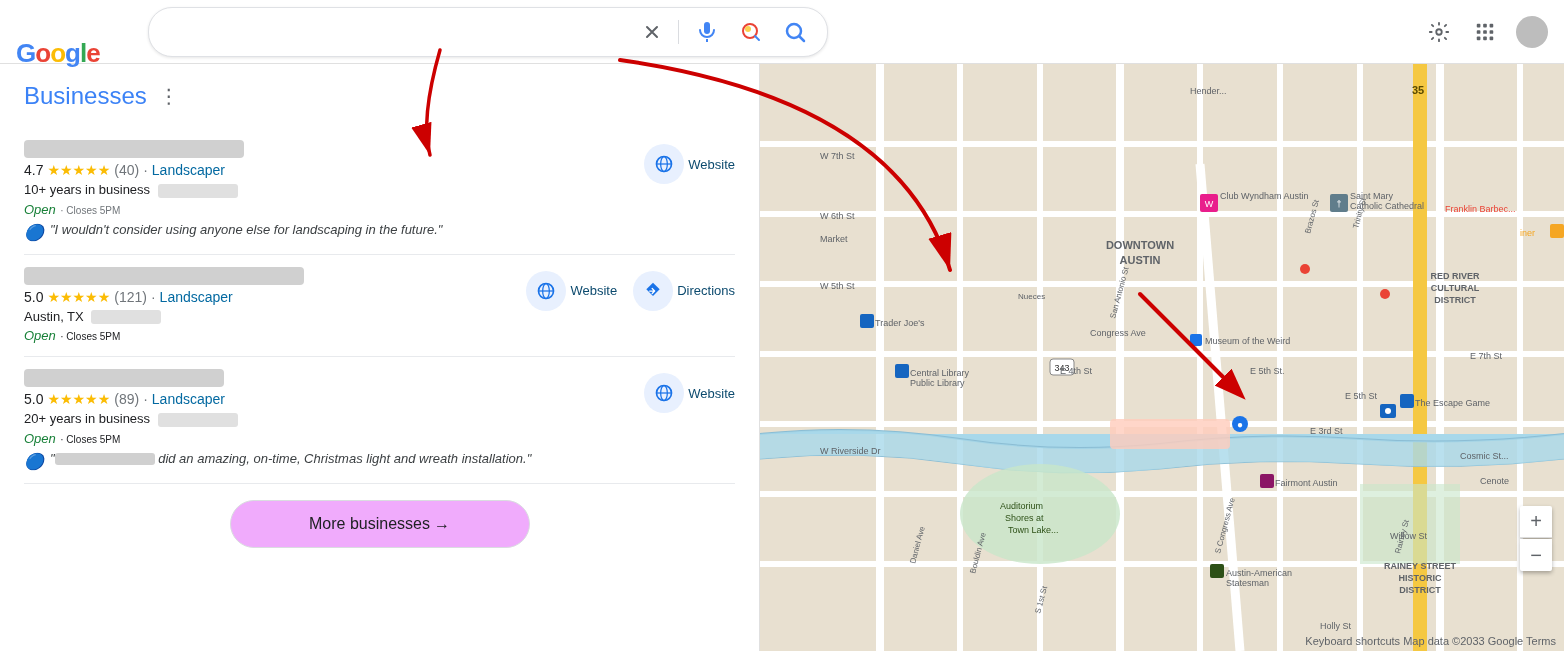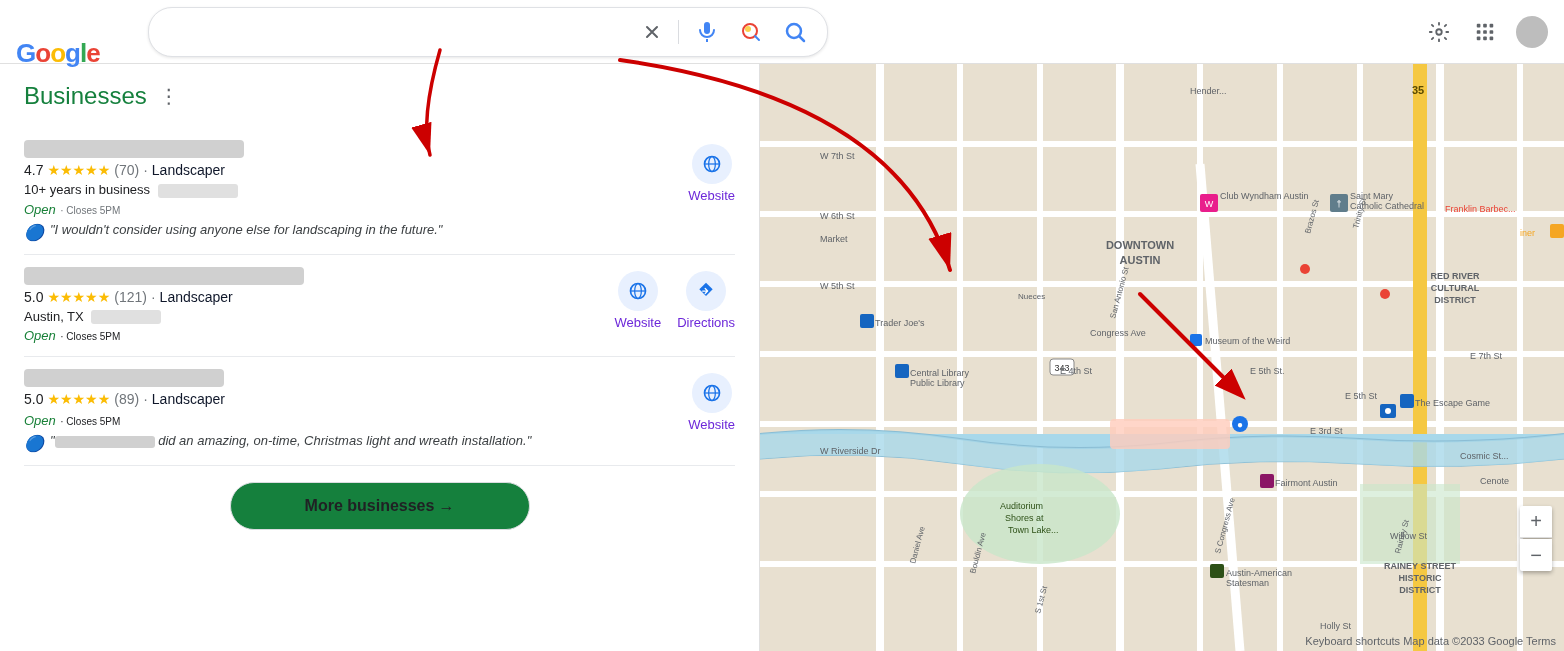--- a/index.html
+++ b/index.html
@@ -80,21 +80,21 @@
 
     .businesses-header {
       display: flex;
       align-items: center;
       gap: 8px;
       margin-bottom: 16px;
     }
     .businesses-title {
       font-size: 24px;
       font-weight: 400;
-      color: #15803d;
+      color: #3b82f6;
     }
     .more-options-btn {
       background: none;
       border: none;
       cursor: pointer;
       color: #5f6368;
       font-size: 20px;
       padding: 4px;
     }
 
@@ -118,21 +118,21 @@
       margin-bottom: 4px;
     }
     .stars {
       color: #FBBC04;
       font-size: 14px;
     }
     .rating-count {
       color: #70757a;
     }
     .business-type {
-      color: #0f172a;
+      color: #0369a1;
     }
     .business-detail {
       font-size: 13px;
       color: #202124;
       margin-bottom: 2px;
     }
     .business-detail-blurred {
       display: inline-block;
       height: 14px;
       background: #e0e0e0;
@@ -175,28 +175,27 @@
       align-items: center;
       gap: 8px;
       padding-top: 4px;
     }
     .business-actions-row {
       display: flex;
       gap: 16px;
     }
     .action-btn {
       display: flex;
-      flex-direction: column;
       align-items: center;
       gap: 4px;
       cursor: pointer;
       background: none;
       border: none;
       font-size: 13px;
-      color: #6d28d9;
+      color: #0c4a6e;
     }
     .action-icon-circle {
       width: 40px;
       height: 40px;
       border-radius: 50%;
       background: #e8f0fe;
       display: flex;
       align-items: center;
       justify-content: center;
       font-size: 18px;
@@ -205,26 +204,25 @@
     
     .more-businesses-btn {
       display: flex;
       align-items: center;
       justify-content: center;
       width: 300px;
       margin: 16px auto;
       padding: 14px 24px;
       border: 1px solid #dadce0;
       border-radius: 24px;
-      background: #15803d;
+      background: #f0abfc;
       cursor: pointer;
       font-size: 16px;
       color: #202124;
       gap: 4px;
-      font-weight: bold;
     }
 
     
     .map-panel {
       flex: 1;
       position: relative;
       overflow: hidden;
     }
     .map-bg {
       width: 100%;
@@ -351,21 +349,21 @@
       <button class="more-options-btn">⋮</button>
     </div>
 
     <div class="business-item">
       <div class="business-info">
 
         <div style="height:18px; background:#d0d0d0; border-radius:4px; width:220px; margin-bottom:4px;"></div>
         <div class="business-rating">
           <span style="font-size:14px; font-weight:500;">4.7</span>
           <span class="stars">★★★★★</span>
-          <span class="rating-count">(70)</span>
+          <span class="rating-count">(40)</span>
           <span class="dot-separator">·</span>
           <span class="business-type">Landscaper</span>
         </div>
         <div class="business-detail">
           10+ years in business
           <span class="business-detail-blurred" style="width:80px; margin-left:4px;"></span>
         </div>
         <div>
           <span class="business-status-open">Open</span>
           <span class="business-status-text dot-separator"> · Closes 5PM</span>
@@ -436,20 +434,24 @@
     <div class="business-item">
       <div class="business-info">
         <div style="height:18px; background:#d0d0d0; border-radius:4px; width:200px; margin-bottom:4px;"></div>
         <div class="business-rating">
           <span style="font-size:14px; font-weight:500;">5.0</span>
           <span class="stars">★★★★★</span>
           <span class="rating-count">(89)</span>
           <span class="dot-separator">·</span>
           <span class="business-type">Landscaper</span>
         </div>
+        <div class="business-detail">
+          20+ years in business
+          <span class="business-detail-blurred" style="width:80px; margin-left:4px;"></span>
+        </div>
         <div>
           <span class="business-status-open">Open</span>
           <span class="business-status-text"> · Closes 5PM</span>
         </div>
         <div class="business-review">
           <span class="review-icon">🔵</span>
           <span>"<span style="display:inline-block; width:100px; height:12px; background:#d0d0d0; border-radius:3px; vertical-align:middle;"></span> did an amazing, on-time, Christmas light and wreath installation."</span>
         </div>
       </div>
       <div class="business-actions">

